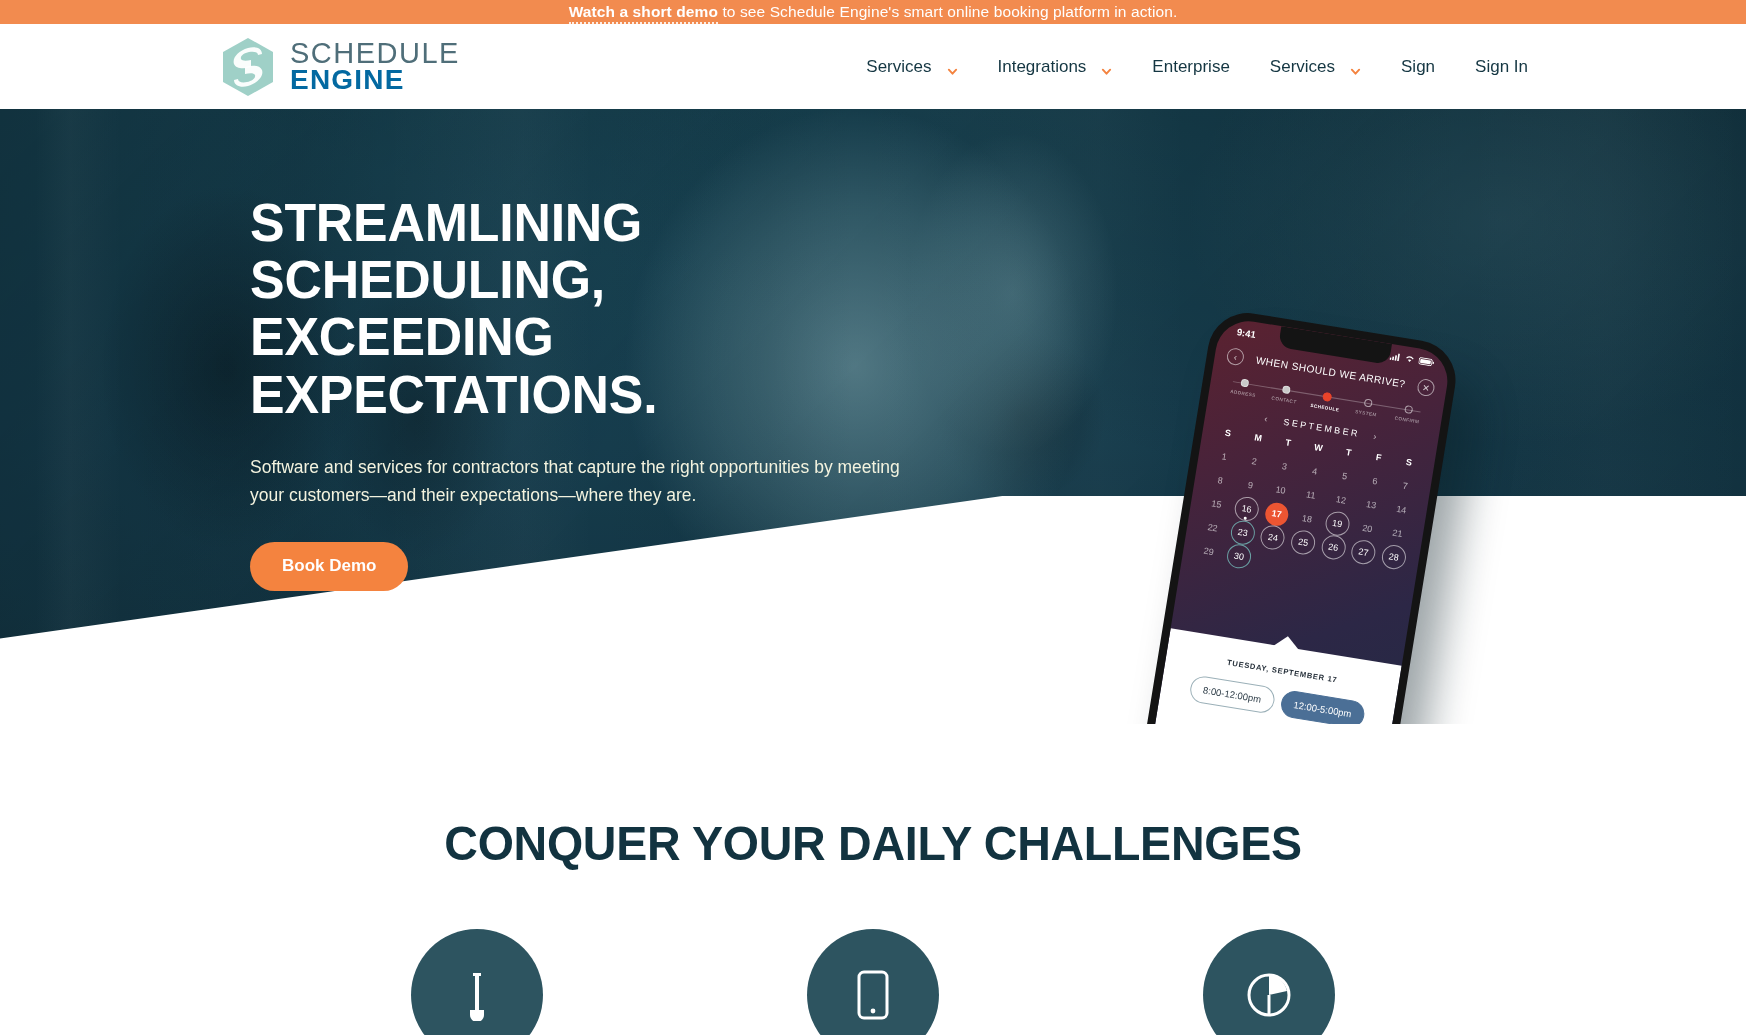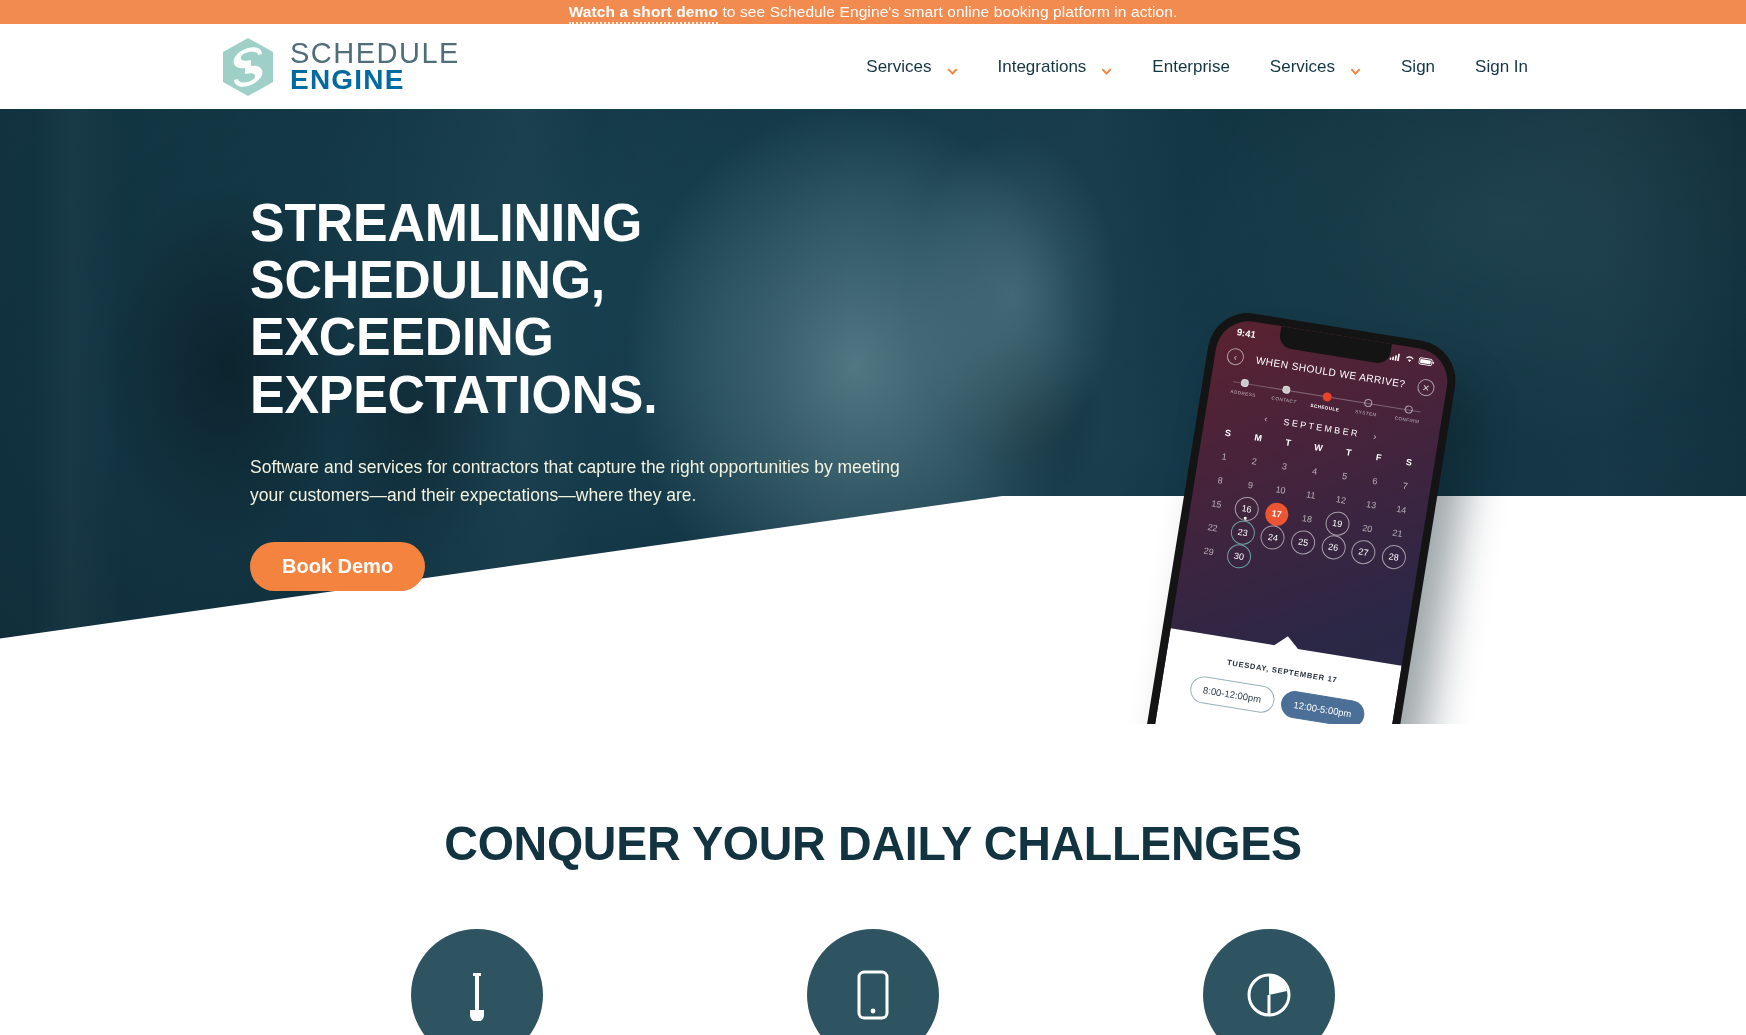--- a/index.html
+++ b/index.html
@@ -149,21 +149,21 @@
     font-size: 17.5px;
     line-height: 1.62;
     width: 650px;
   }
   .btn-book {
     margin-top: 32px;
     display: inline-flex; align-items: center; justify-content: center;
     height: 49px; padding: 0 32px;
     background: #f4833f;
     color: #ffffff;
-    font-size: 20px; font-weight: bold;
+    font-size: 17px; font-weight: bold;
     border: none; border-radius: 40px;
     cursor: pointer;
   }
 
   
   .phone-stage {
     position: absolute; z-index: 7;
     left: 955px; top: 215px;
     width: 320px; height: 520px;
   }

